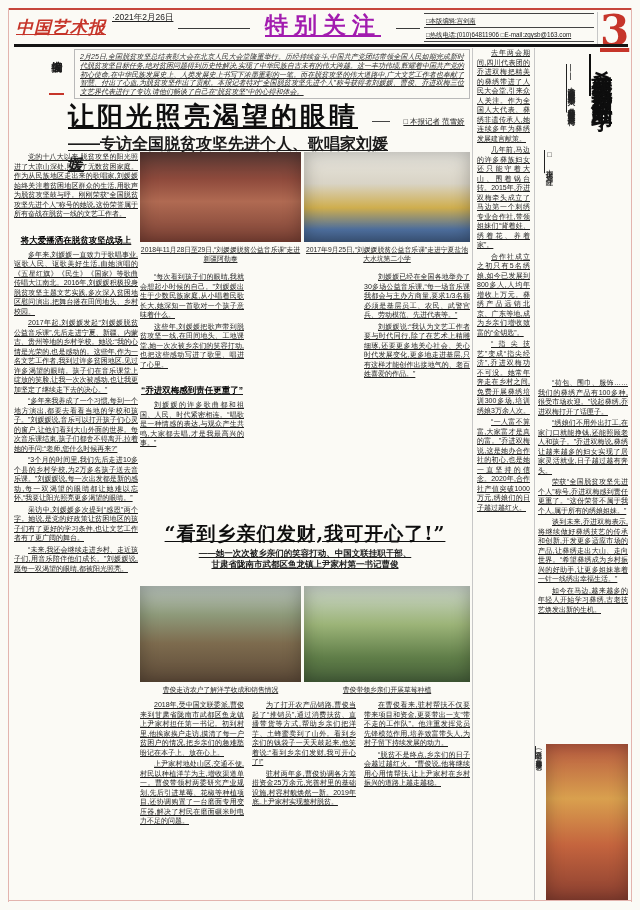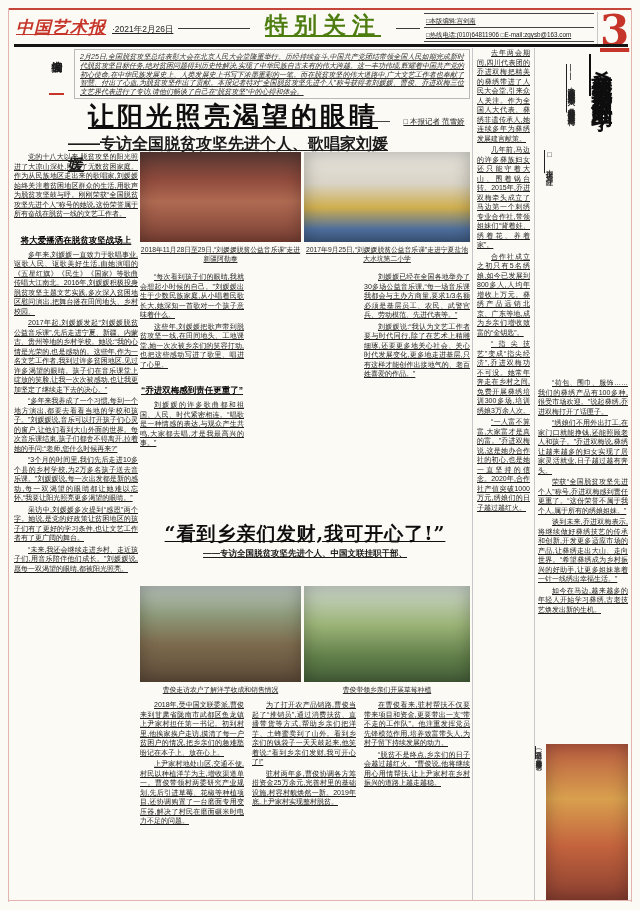--- a/index.html
+++ b/index.html
@@ -6,36 +6,36 @@
   .page{position:relative;width:640px;height:910px;background:#fbfaf5;margin:0 auto;overflow:hidden;
         font-family:"Liberation Sans",sans-serif;color:#1b1b1b;}
   .abs{position:absolute;text-decoration:underline;}
   
   .frame-top{left:8px;top:8px;width:624px;height:2px;background:#c6453a;}
   .frame-side{width:1px;background:#e3b4ae;top:8px;height:894px;}
   .frame-bottom{left:8px;top:900px;width:624px;height:1px;background:#e3b4ae;}
   
   .masthead{left:16px;top:16px;font-family:"DejaVu Serif",serif;font-style:italic;font-weight:bold;
             font-size:17px;color:#c6352a;letter-spacing:1px;}
-  .pgdate{left:112px;top:24px;font-size:8.5px;color:#222;}
+  .pgdate{left:112px;top:12px;font-size:8.5px;color:#222;}
   .dash{height:1px;background:#3a3a3a;top:28px;}
   .section-title{left:252px;top:10px;width:142px;text-align:center;font-family:"DejaVu Serif",serif;
-                 font-weight:bold;font-size:23px;letter-spacing:6px;color:#4d7c0f;}
+                 font-weight:bold;font-size:23px;letter-spacing:6px;color:#a21caf;}
   .info-box{left:424px;top:13px;width:170px;border-top:1px solid #444;border-bottom:1px solid #444;}
   .info-row{font-size:6.3px;line-height:13px;white-space:nowrap;overflow:hidden;color:#222;padding-left:2px;}
   .info-row+.info-row{border-top:1px solid #444;}
   .page-number{left:600px;top:6px;font-family:"DejaVu Serif",serif;font-weight:bold;font-size:42px;color:#c6352a;}
   .header-rule{left:14px;top:44px;width:614px;height:3px;background:#141414;}
   
   .ed-label{left:50px;top:52px;width:13px;font-weight:bold;font-size:11px;line-height:13px;text-align:center;}
   .ed-tick{left:49px;top:93px;width:15px;height:2px;background:#c6352a;}
   .ed-text{left:74px;top:49px;width:384px;height:42px;border:1px solid #b9b9b9;padding:3px 5px;
            font-size:7px;line-height:8.8px;font-style:italic;text-align:justify;color:#2c2c2c;}
   
-  .hl-liu{left:68px;top:99px;width:330px;text-align:center;font-family:"DejaVu Serif",serif;
+  .hl-liu{left:68px;top:99px;width:330px;font-family:"DejaVu Serif",serif;
           font-weight:bold;font-size:26px;letter-spacing:3px;color:#0e0e0e;}
   .byline-liu{left:394px;top:117px;width:80px;font-size:7.5px;color:#222;text-align:center;}
   .byline-dash{left:372px;top:121px;width:18px;height:1px;background:#444;}
   .sub-liu{left:68px;top:134px;width:330px;text-align:left;font-weight:bold;font-size:16px;}
   .col{font-size:7px;line-height:9.5px;text-align:justify;color:#1d1d1d;overflow:hidden;}
   .col p{margin:0 0 2px;text-indent:2em;}
   .subhead{text-align:center;font-weight:bold;font-size:8.5px;line-height:11px;margin:16px 0 4px;text-indent:0;color:#000;}
   .photo{box-shadow:inset 0 0 18px rgba(0,0,0,.28);}
   .caption{font-size:6.8px;line-height:9px;text-align:center;color:#2a2a2a;}
   
@@ -115,21 +115,22 @@
       </div>
   </div>
   <div class="abs col" style="left:364px;top:272px;width:106px;height:246px;">
     <div>
         <p>刘媛媛已经在全国各地举办了30多场公益音乐课,“每一场音乐课我都会与主办方商量,要求1/3名额必须是基层员工、农民、武警官兵、劳动模范、先进代表等。”</p>
         <p>刘媛媛说:“我认为文艺工作者要与时代同行,除了在艺术上精雕细琢,还要更多地关心社会、关心时代发展变化,更多地走进基层,只有这样才能创作出接地气的、老百姓喜爱的作品。”</p>
       </div>
   </div>
 
   <div class="abs hl-cao">“看到乡亲们发财,我可开心了!”</div>
-  <div class="abs sub-cao" style="top:548px;">——专访全国脱贫攻坚先进个人、中国文联挂职干部、</div>
+  <div class="abs sub-cao" style="top:548px;">——她一次次被乡亲们的笑容打动、中国文联挂职干部、</div>
+  <div class="abs sub-cao" style="top:559px;">甘肃省陇南市武都区鱼龙镇上尹家村第一书记曹俊</div>
 
   <div class="abs photo" style="left:140px;top:586px;width:161px;height:96px;background:linear-gradient(180deg,#b9c4bd 0%,#8e9a7a 30%,#7d6b4e 60%,#5d4a38 100%);"></div>
   <div class="abs photo" style="left:304px;top:586px;width:166px;height:96px;background:linear-gradient(180deg,#ccd6cc 0%,#9cb478 40%,#5f7d48 75%,#46603a 100%);"></div>
   <div class="abs caption" style="left:140px;top:685px;width:161px;">曹俊走访农户了解洋芋收成和销售情况</div>
   <div class="abs caption" style="left:304px;top:685px;width:166px;">曹俊带领乡亲们开展草莓种植</div>
 
   <div class="abs col" style="left:140px;top:700px;width:104px;height:200px;">
     <div>
         <p>2018年,受中国文联委派,曹俊来到甘肃省陇南市武都区鱼龙镇上尹家村担任第一书记。初到村里,他挨家挨户走访,摸清了每一户贫困户的情况,把乡亲们的急难愁盼记在本子上、放在心上。</p>
         <p>上尹家村地处山区,交通不便,村民以种植洋芋为主,增收渠道单一。曹俊带领村两委研究产业规划,先后引进草莓、花椒等种植项目,还协调购置了一台磨面专用变压器,解决了村民在磨面碾米时电力不足的问题。</p>

